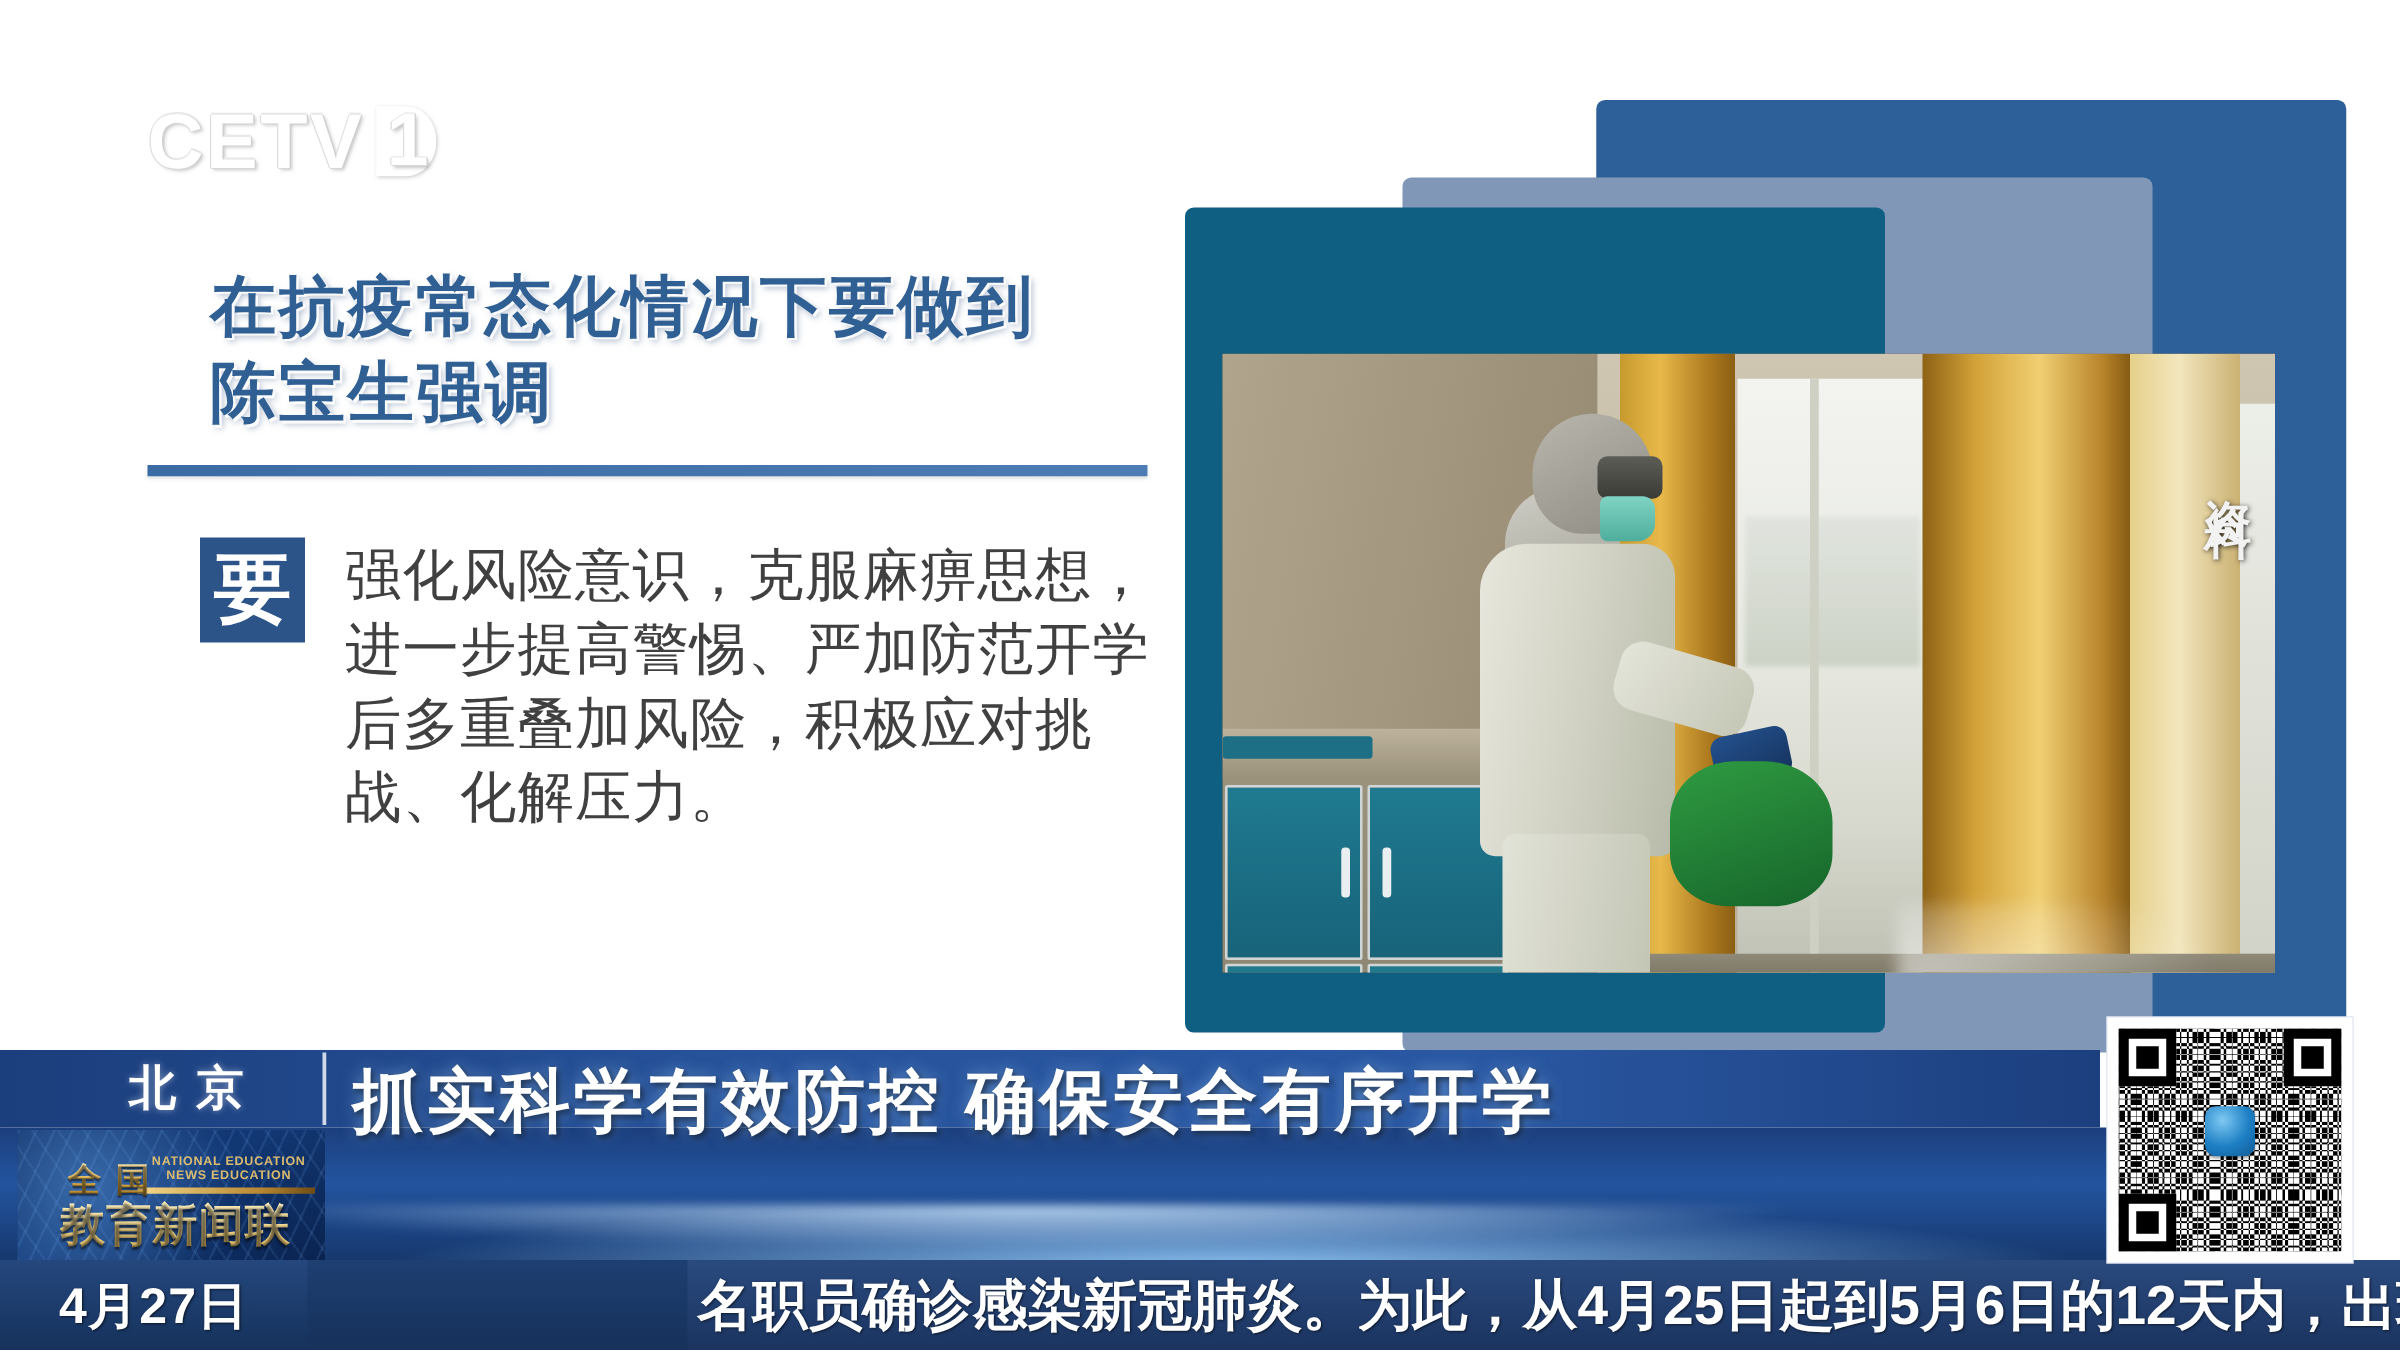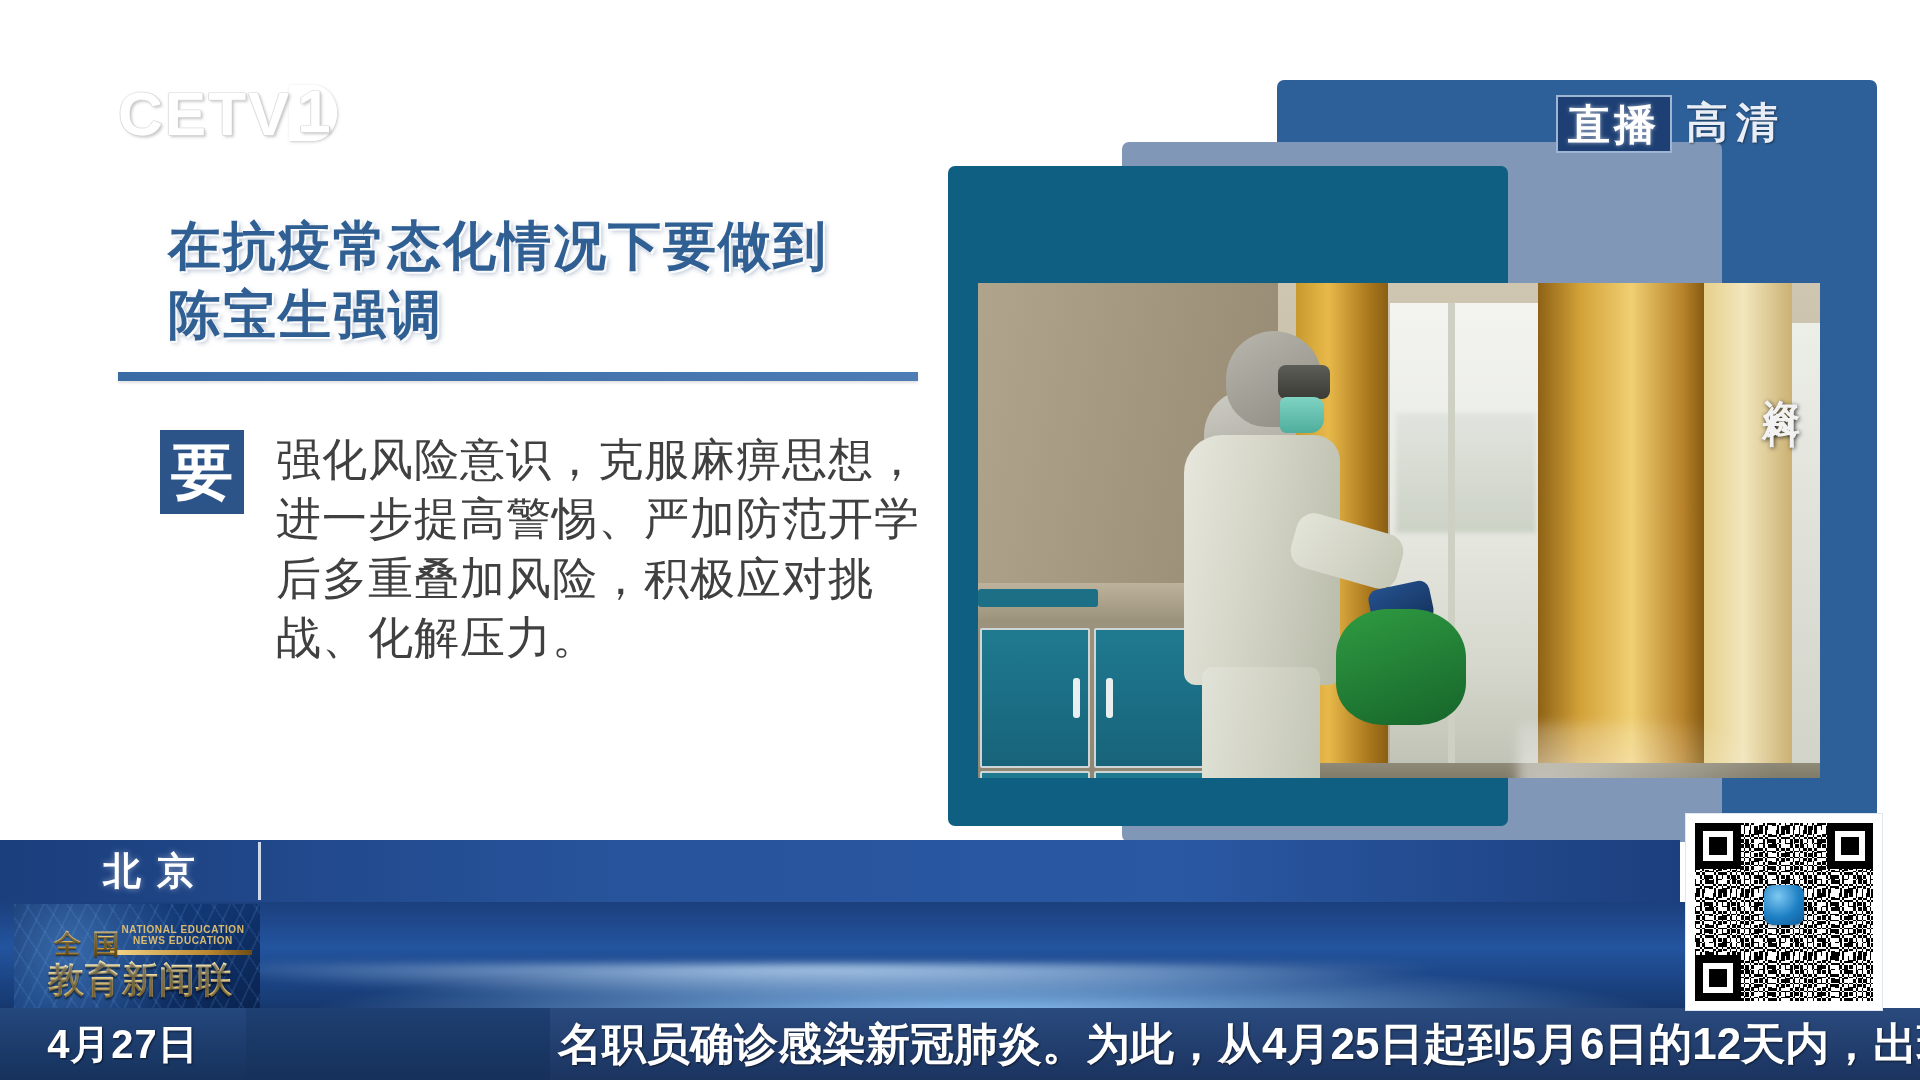--- a/index.html
+++ b/index.html
@@ -12,21 +12,21 @@
   #stage { position:absolute; inset:0; width:1920px; height:1080px; background:#fff; }
 
   
   #chanlogo{
     position:absolute; left:118px; top:78px;
     font-size:62px; font-weight:700; letter-spacing:2px;
     color:#ffffff;
     text-shadow:
       0 1px 0 #d8d8d8, 1px 0 0 #cfcfcf, 0 -1px 0 #e8e8e8,
       -1px 0 0 #dedede, 2px 2px 3px rgba(150,150,150,.55);
-    display:flex; align-items:center; 
+    display:flex; align-items:center; gap:12px;
     -webkit-user-select:none; user-select:none;
   }
   #chanlogo .cetv{ font-style:normal; }
   #chanlogo .one{
     display:inline-block; width:46px; height:54px; position:relative;
   }
   #chanlogo .one .digit{
     position:absolute; left:6px; top:-4px; font-size:60px; line-height:58px;
   }
   #chanlogo .one .arc{
@@ -307,24 +307,20 @@
     <span class="one">
       <span class="arc"></span>
       <span class="digit">1</span>
     </span>
   </div>
 
   <div class="panel" id="panel-back"></div>
   <div class="panel" id="panel-mid"></div>
   <div class="panel" id="panel-front"></div>
 
-  <div id="live-badge">
-    <span class="live">直播</span>
-    <span class="hd">高清</span>
-  </div>
 
   <div id="video">
     <div class="v" id="v-wall"></div>
     <div class="v" id="v-leftwall"></div>
     <div class="v" id="v-winwall"></div>
 
     <div class="v" id="glass"></div>
     <div class="v" id="glass2"></div>
     <div class="v" id="outside"></div>
     <div class="v" id="glass-mull"></div>
@@ -373,20 +369,21 @@
     <div id="bodytext">强化风险意识，克服麻痹思想，进一步提高警惕、严加防范开学后多重叠加风险，积极应对挑战、化解压力。</div>
   </div>
 
   <div id="lt">
 
     <div id="lt-row1"></div>
     <div id="city">北京</div>
     <div id="lt-divider"></div>
 
     <div id="lt-row2"></div>
+    <div id="mainline">抓实科学有效防控  确保安全有序开学</div>
 
     <div id="proglogo">
       <div class="map"></div>
       <div class="en">
         <div>NATIONAL EDUCATION</div>
         <div>NEWS EDUCATION</div>
       </div>
       <div class="bar"></div>
       <div class="cn1">全 国</div>
       <div class="cn2">教育新闻联播</div>

